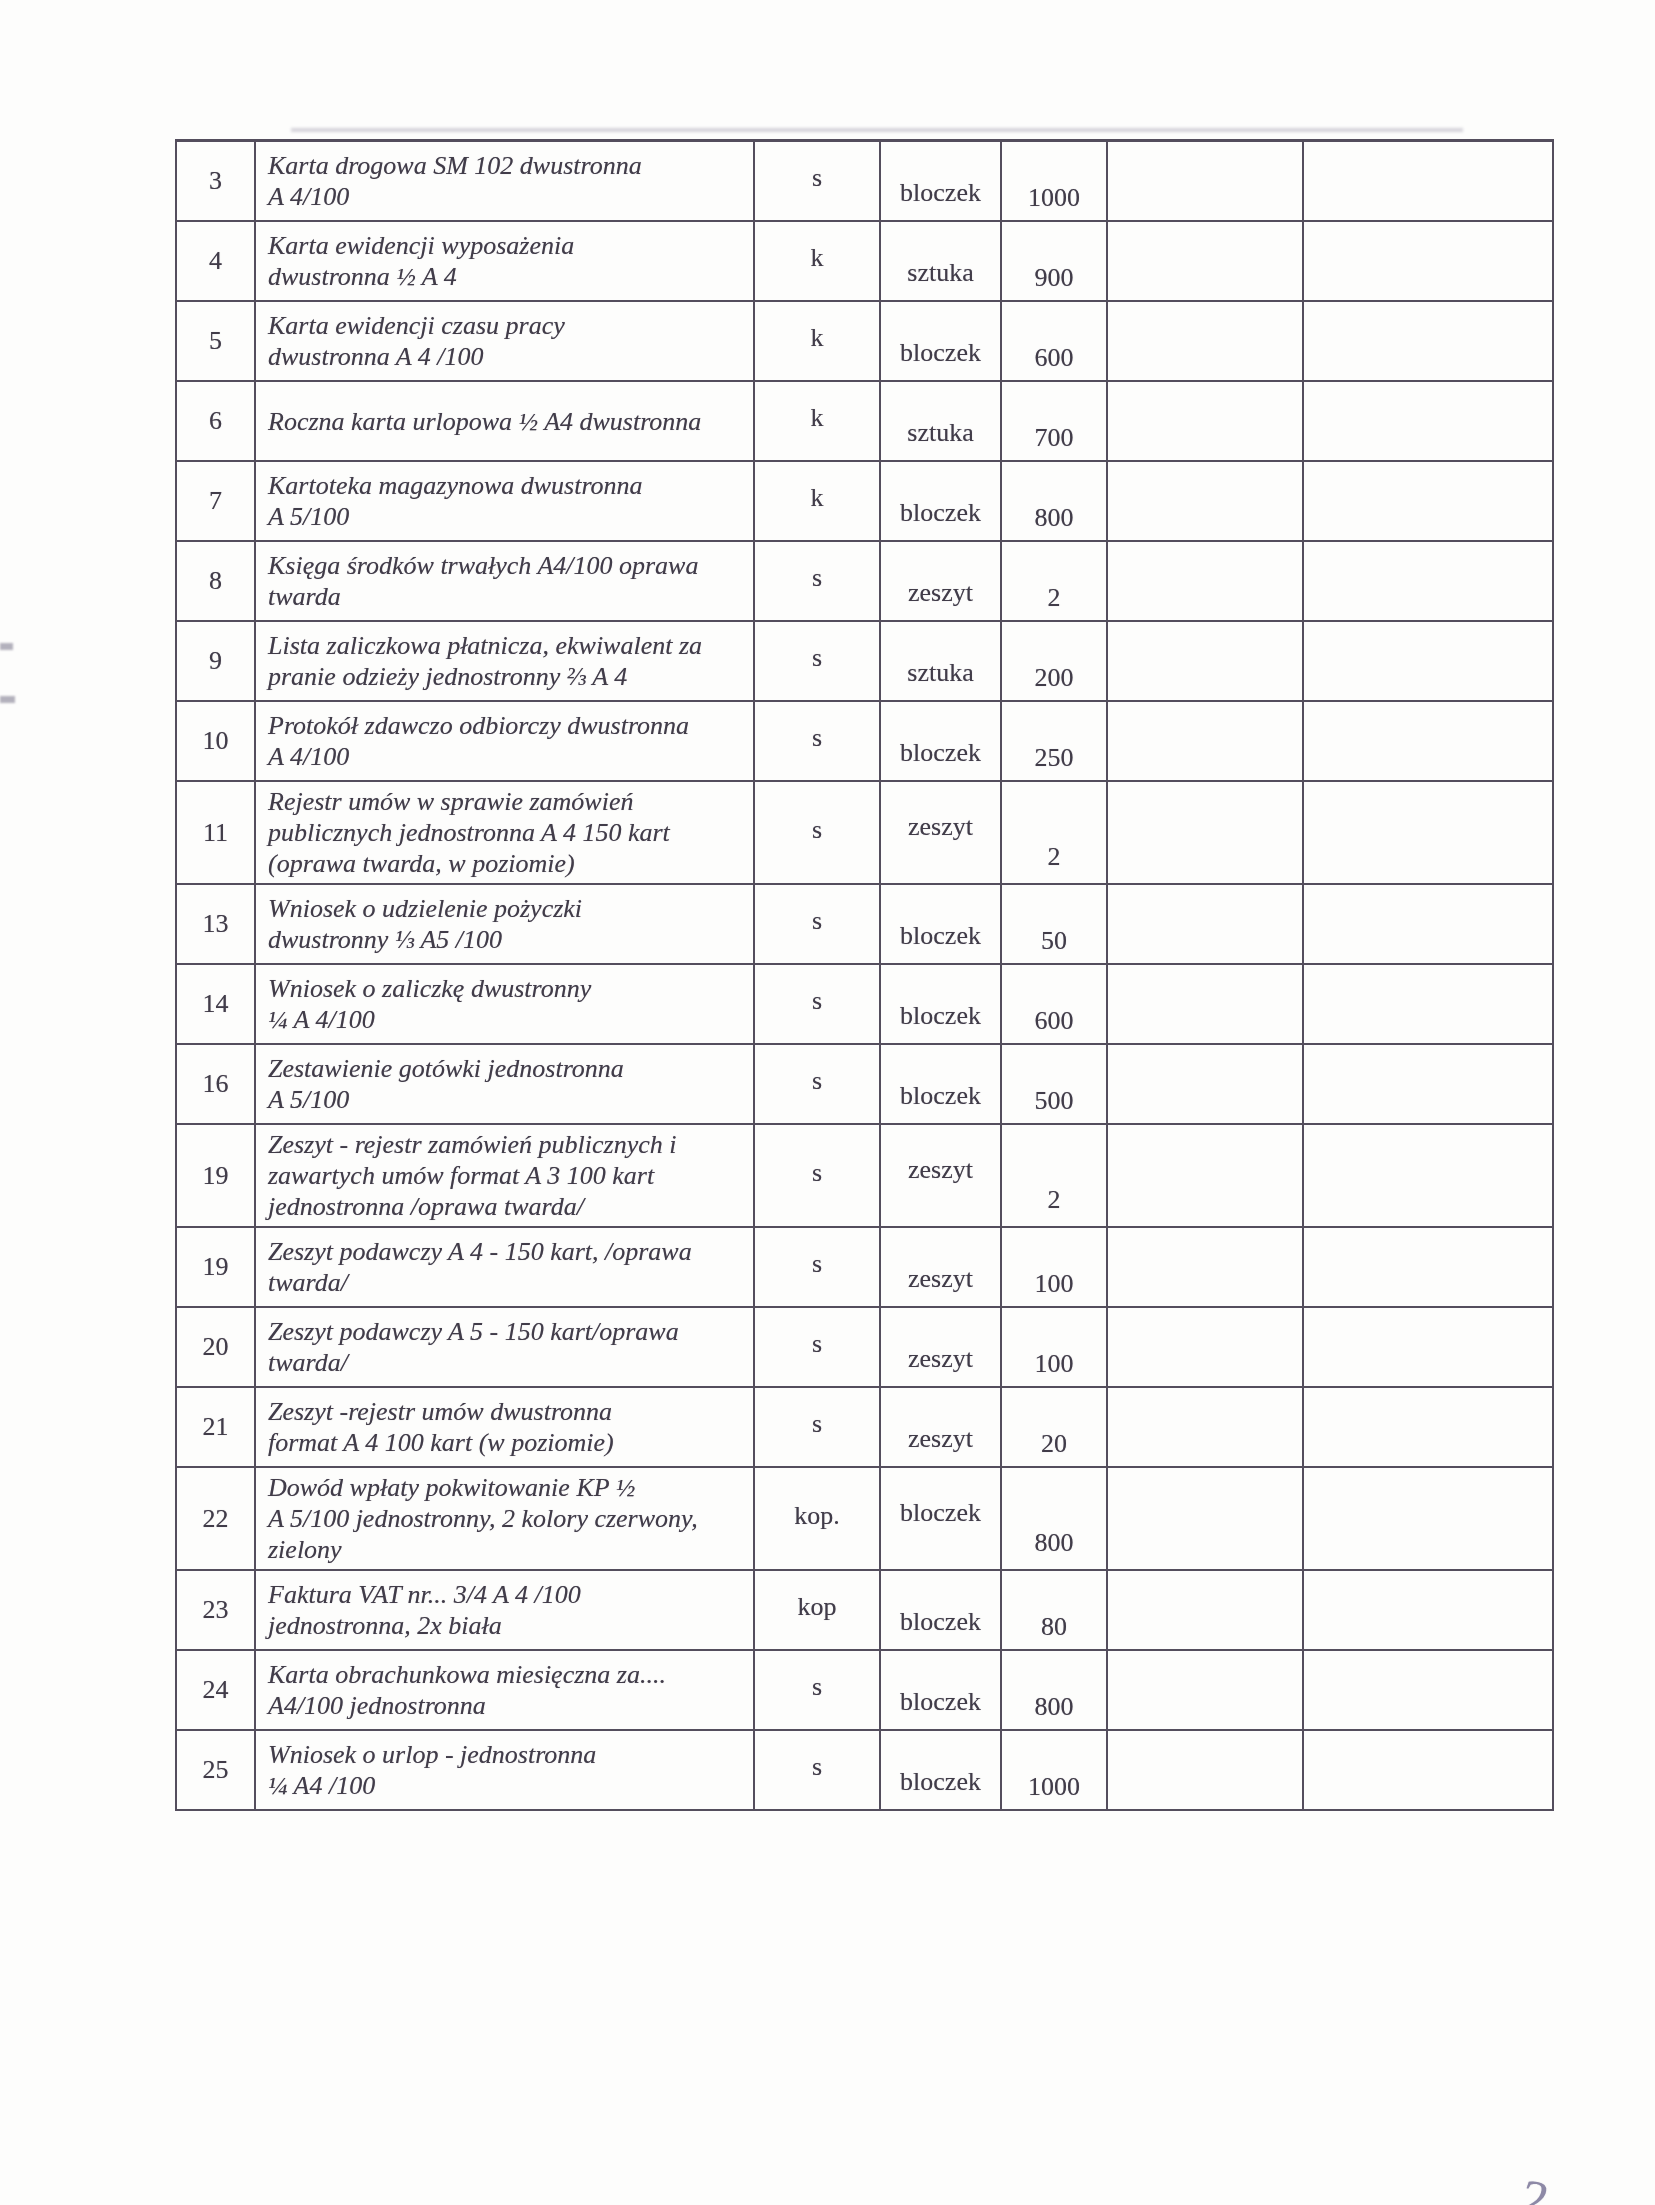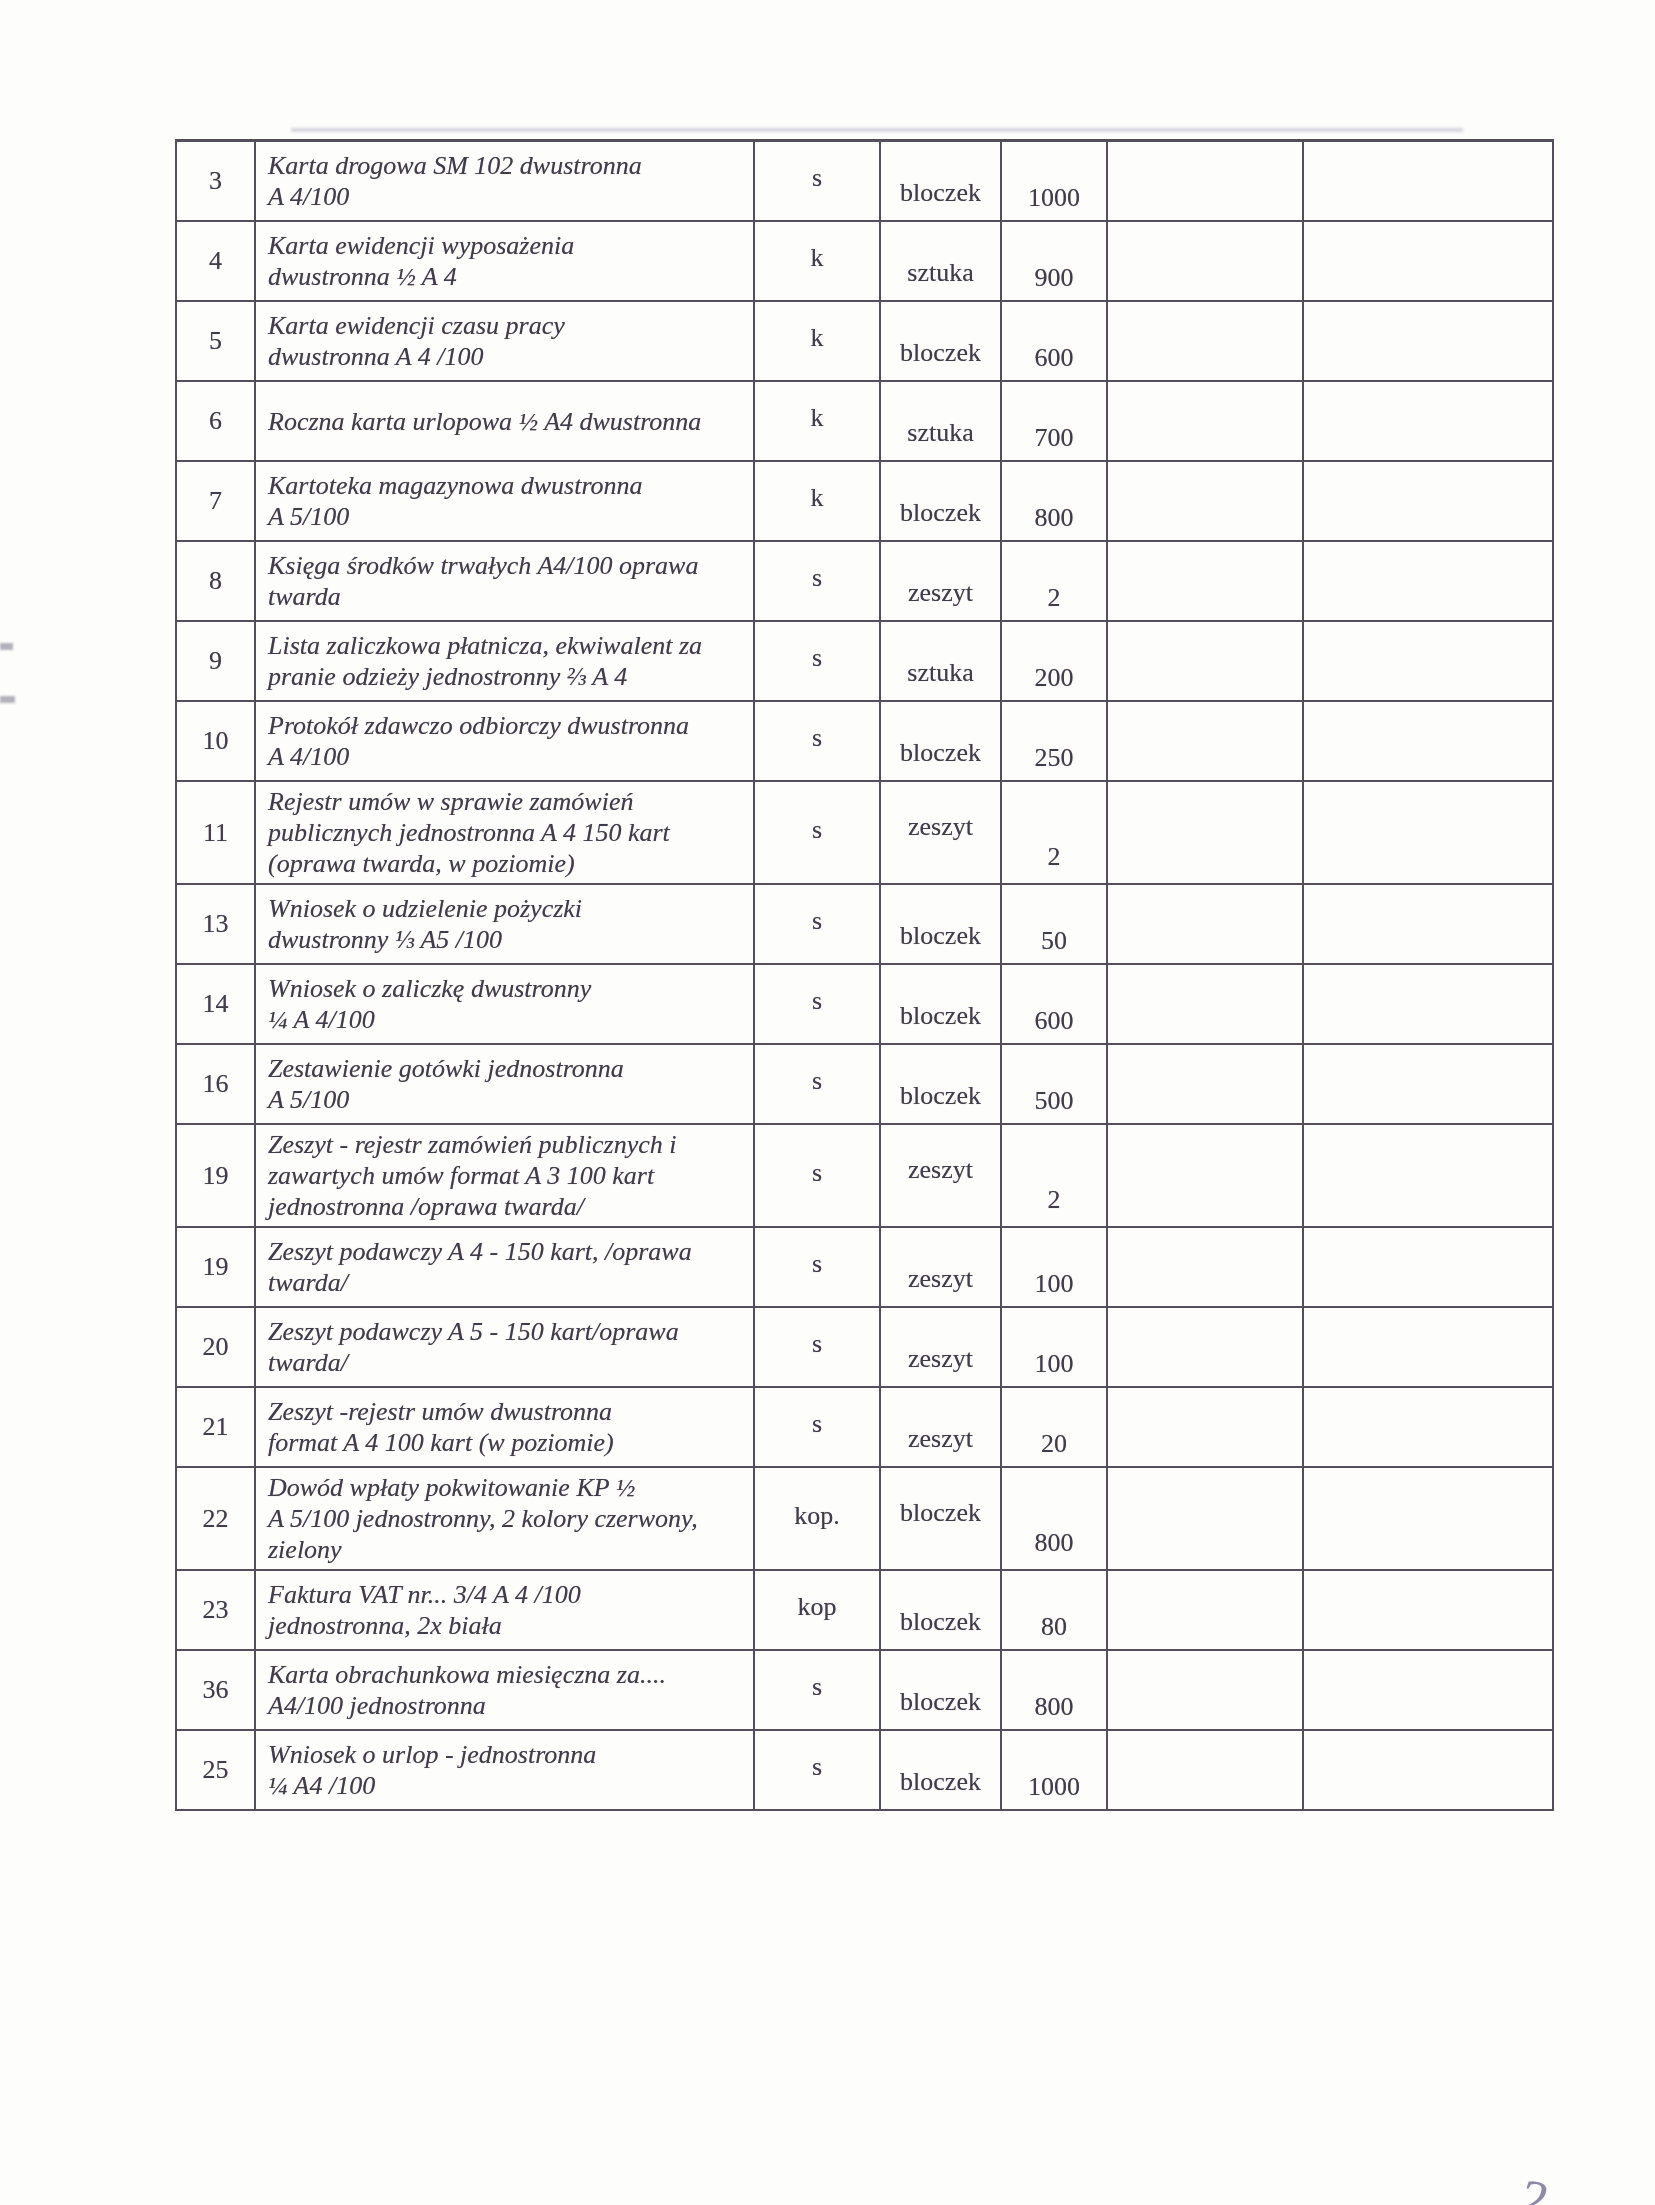--- a/index.html
+++ b/index.html
@@ -287,21 +287,21 @@
             <span class="line">Faktura VAT nr... 3/4 A 4 /100</span>
             <span class="line">jednostronna, 2x biała</span>
           </td>
     <td class="c-code"><span>kop</span></td>
     <td class="c-unit"><span>bloczek</span></td>
     <td class="c-qty"><span>80</span></td>
     <td class="c-x1"></td>
     <td class="c-x2"></td>
   </tr>
         <tr class="lines-2">
-    <td class="c-no"><span>36</span></td>
+    <td class="c-no"><span>24</span></td>
     <td class="c-desc">
             <span class="line">Karta obrachunkowa miesięczna za....</span>
             <span class="line">A4/100 jednostronna</span>
           </td>
     <td class="c-code"><span>s</span></td>
     <td class="c-unit"><span>bloczek</span></td>
     <td class="c-qty"><span>800</span></td>
     <td class="c-x1"></td>
     <td class="c-x2"></td>
   </tr>

